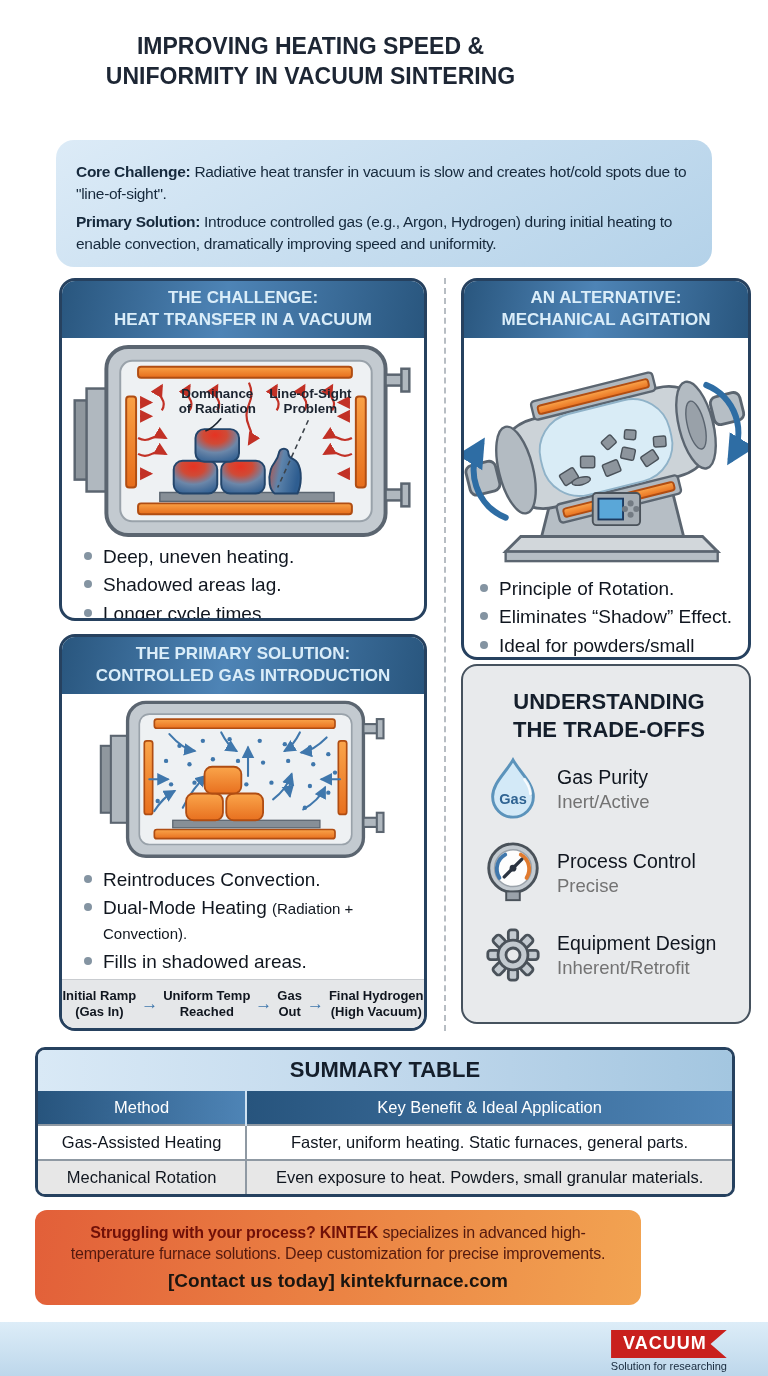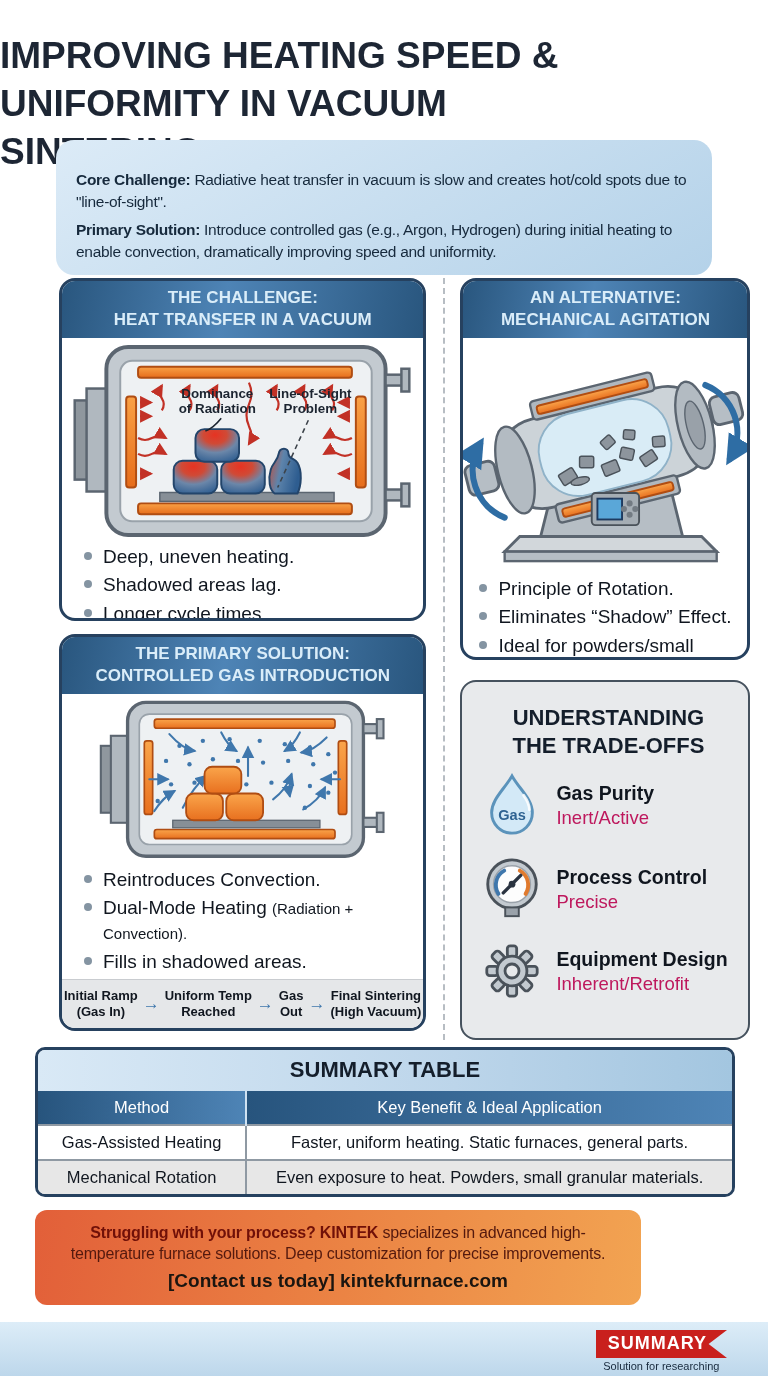--- a/index.html
+++ b/index.html
@@ -1,26 +1,26 @@
 <!DOCTYPE html>
 <html><head>
 <meta charset="utf-8">
 <style>
   html,body { margin:0; padding:0; background:#ffffff; }
   .page { position:relative; width:768px; height:1376px; background:#ffffff;
           font-family:"Liberation Sans", sans-serif; overflow:hidden; }
 
-  .title { position:absolute; top:32px; left:0; width:621px; 
-           font-size:37px; font-weight:bold; line-height:1.3; color:#1d2634; }
+  .title { position:absolute; top:32px; left:0; width:621px; text-align:center;
+           font-size:23px; font-weight:bold; line-height:1.3; color:#1d2634; }
 
   .intro { position:absolute; top:140px; left:56px; width:656px; box-sizing:border-box;
            border-radius:18px; padding:13px 16px 12px 20px;
            background:linear-gradient(150deg,#dcebf7 0%,#c6ddef 55%,#b4d2e9 100%);
            color:#16293c; font-size:15.5px; letter-spacing:-0.3px; line-height:1.4; }
-  .intro p { margin:16px 0 7px; } .intro p:last-child { margin:0; }
+  .intro p { margin:8px 0 7px; } .intro p:last-child { margin:0; }
 
   .cols { position:absolute; top:278px; left:35px; width:702px; display:flex; align-items:stretch; }
   .col-left { width:368px;padding-left:24px; } .col-right { width:300px; }
   .col-div { width:0; border-left:2px dashed #b7bdc3; margin:0 15px 0 17px; }
 
   .panel { box-sizing:border-box; border:3px solid #26415f; border-radius:16px;
            background:#fff; overflow:hidden; }
   .panel-h { background:linear-gradient(100deg,#29567e 0%,#4e84b6 45%,#29567e 100%);
              color:#daedf9; text-align:center; font-weight:bold; font-size:17px;
              line-height:1.28; padding:6px 4px 7px; }
@@ -37,29 +37,29 @@
                         border-radius:50%; background:#8494a2; }
   .bullets .note { font-size:15px; }
   .panel-c .bullets { padding-left:16px; margin-top:6px; }
 
   .flow { margin-top:auto; background:#e5e7e9; border-top:1px solid #c9ccd0;
           display:flex; align-items:center; justify-content:center; gap:4px;
           padding:8px 2px; text-align:center; font-size:13px; font-weight:bold;
           color:#10161f; line-height:1.25; white-space:nowrap; }
   .flow-arrow { color:#3f77ac; font-size:17px; line-height:1; padding:0 1px; }
 
-  .tradeoffs { box-sizing:border-box; height:360px; margin-top:20px;
+  .tradeoffs { box-sizing:border-box; height:360px; margin-top:4px;
                border:2px solid #46525e; border-radius:16px; background:#e8eaec;
                padding:22px 10px 8px 16px; }
   .to-title { text-align:center; font-size:22px; font-weight:bold; color:#141e2b;
               line-height:1.25; margin-bottom:14px; }
   .to-item { display:flex; align-items:center; gap:16px; margin:12px 0 20px; padding-left:6px; }
   .to-icon { flex:0 0 56px; }
-  .to-label { font-size:19.5px; font-weight:bold; color:#10161f; line-height:1.3; }
-  .to-value { font-size:18.5px; color:#be185d; }
+  .to-label { font-size:19.5px; font-weight:normal; color:#10161f; line-height:1.3; }
+  .to-value { font-size:18.5px; color:#737373; }
 
   .summary { position:absolute; top:1047px; left:35px; width:700px; box-sizing:border-box;
              border:3px solid #26415f; border-radius:10px; overflow:hidden; background:#fff; }
   .summary-title { background:linear-gradient(90deg,#d9e9f6 0%,#bcd5ea 60%,#a3c6e0 100%);
                    text-align:center; font-size:22px; font-weight:bold; color:#141e2b;
                    padding:7px 0 8px; }
   .summary table { width:100%; border-collapse:collapse; }
   .sum-th { background:linear-gradient(90deg,#27547d 0%,#4e84b6 100%); color:#ffffff;
             font-size:16.5px; font-weight:normal; padding:7px 6px; }
   th.sum-th:first-child { width:30%; border-right:2px solid #cfe2f2; }
@@ -275,21 +275,21 @@
               <div>Uniform Temp</div>
               <div>Reached</div>
             </div>
           <div class="flow-arrow">→</div>
           <div class="flow-step">
               <div>Gas</div>
               <div>Out</div>
             </div>
           <div class="flow-arrow">→</div>
           <div class="flow-step">
-              <div>Final Sintering</div>
+              <div>Final Hydrogen</div>
               <div>(High Vacuum)</div>
             </div>
         </div>
       </div>
     </div>
 
     <div class="col-div"></div>
 
     <div class="col-right">
 
@@ -431,18 +431,18 @@
     </table>
   </div>
 
   <div class="cta">
     <div class="cta-lead"><b>Struggling with your process? KINTEK</b> <span>specializes in advanced high-temperature furnace solutions. Deep customization for precise improvements.</span></div>
     <div class="cta-contact">[Contact us today] kintekfurnace.com</div>
   </div>
 
   <div class="footer">
     <div class="brand">
-      <span class="brand-logo">SUMMARY</span>
+      <span class="brand-logo">VACUUM</span>
       <div class="brand-tag">Solution for researching</div>
     </div>
   </div>
 
 </div>
 
 </body></html>

